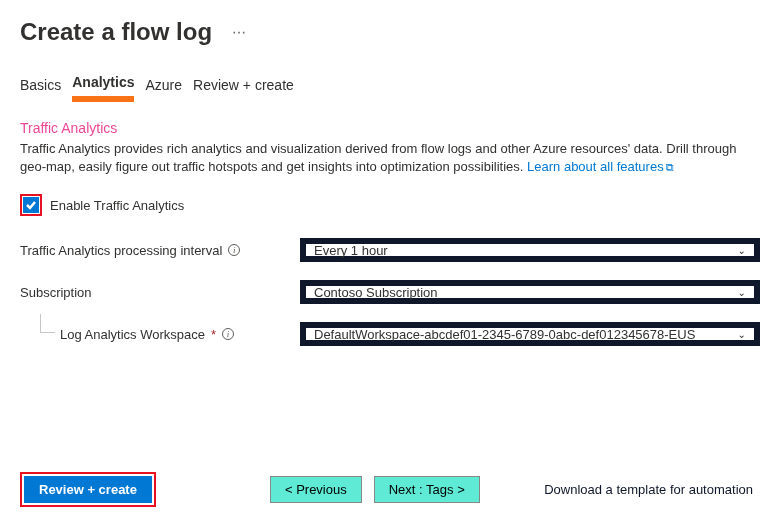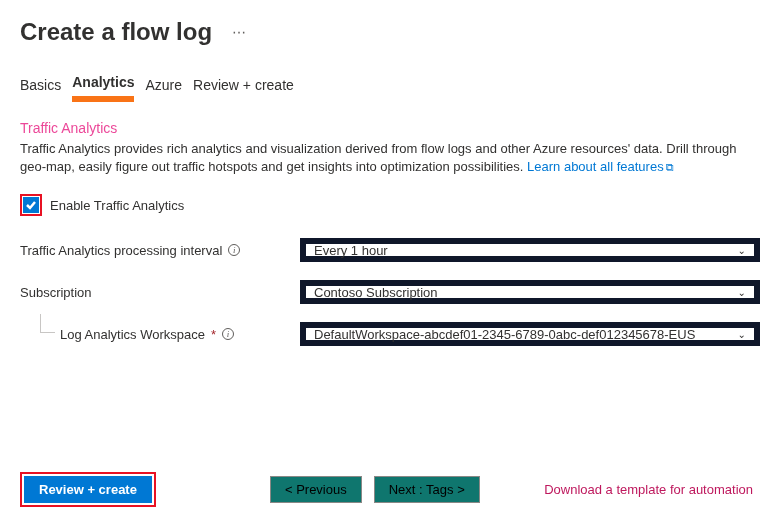--- a/index.html
+++ b/index.html
@@ -168,39 +168,39 @@
       left: 20px;
       right: 20px;
       display: flex;
       align-items: center;
       gap: 12px;
     }
     .btn {
       font-size: 13px;
       padding: 5px 14px;
       border: 1px solid #8a8886;
-      background: #0f766e;
+      background: #5eead4;
       cursor: pointer;
       font-family: inherit;
     }
     .btn-primary {
       background: #0078d4;
       color: white;
       border-color: #0078d4;
       font-weight: 600;
     }
     .btn-highlight {
       border: 2px solid #e81123;
       padding: 2px;
       display: inline-block;
     }
     .footer-link {
       margin-left: auto;
       margin-right: 10px;
-      color: #be185d;
+      color: #0f172a;
       cursor: pointer;
       font-size: 13px;
     }
     .footer-spacer {
       width: 90px;
     }
   </style>
 </head>
 <body>
 

